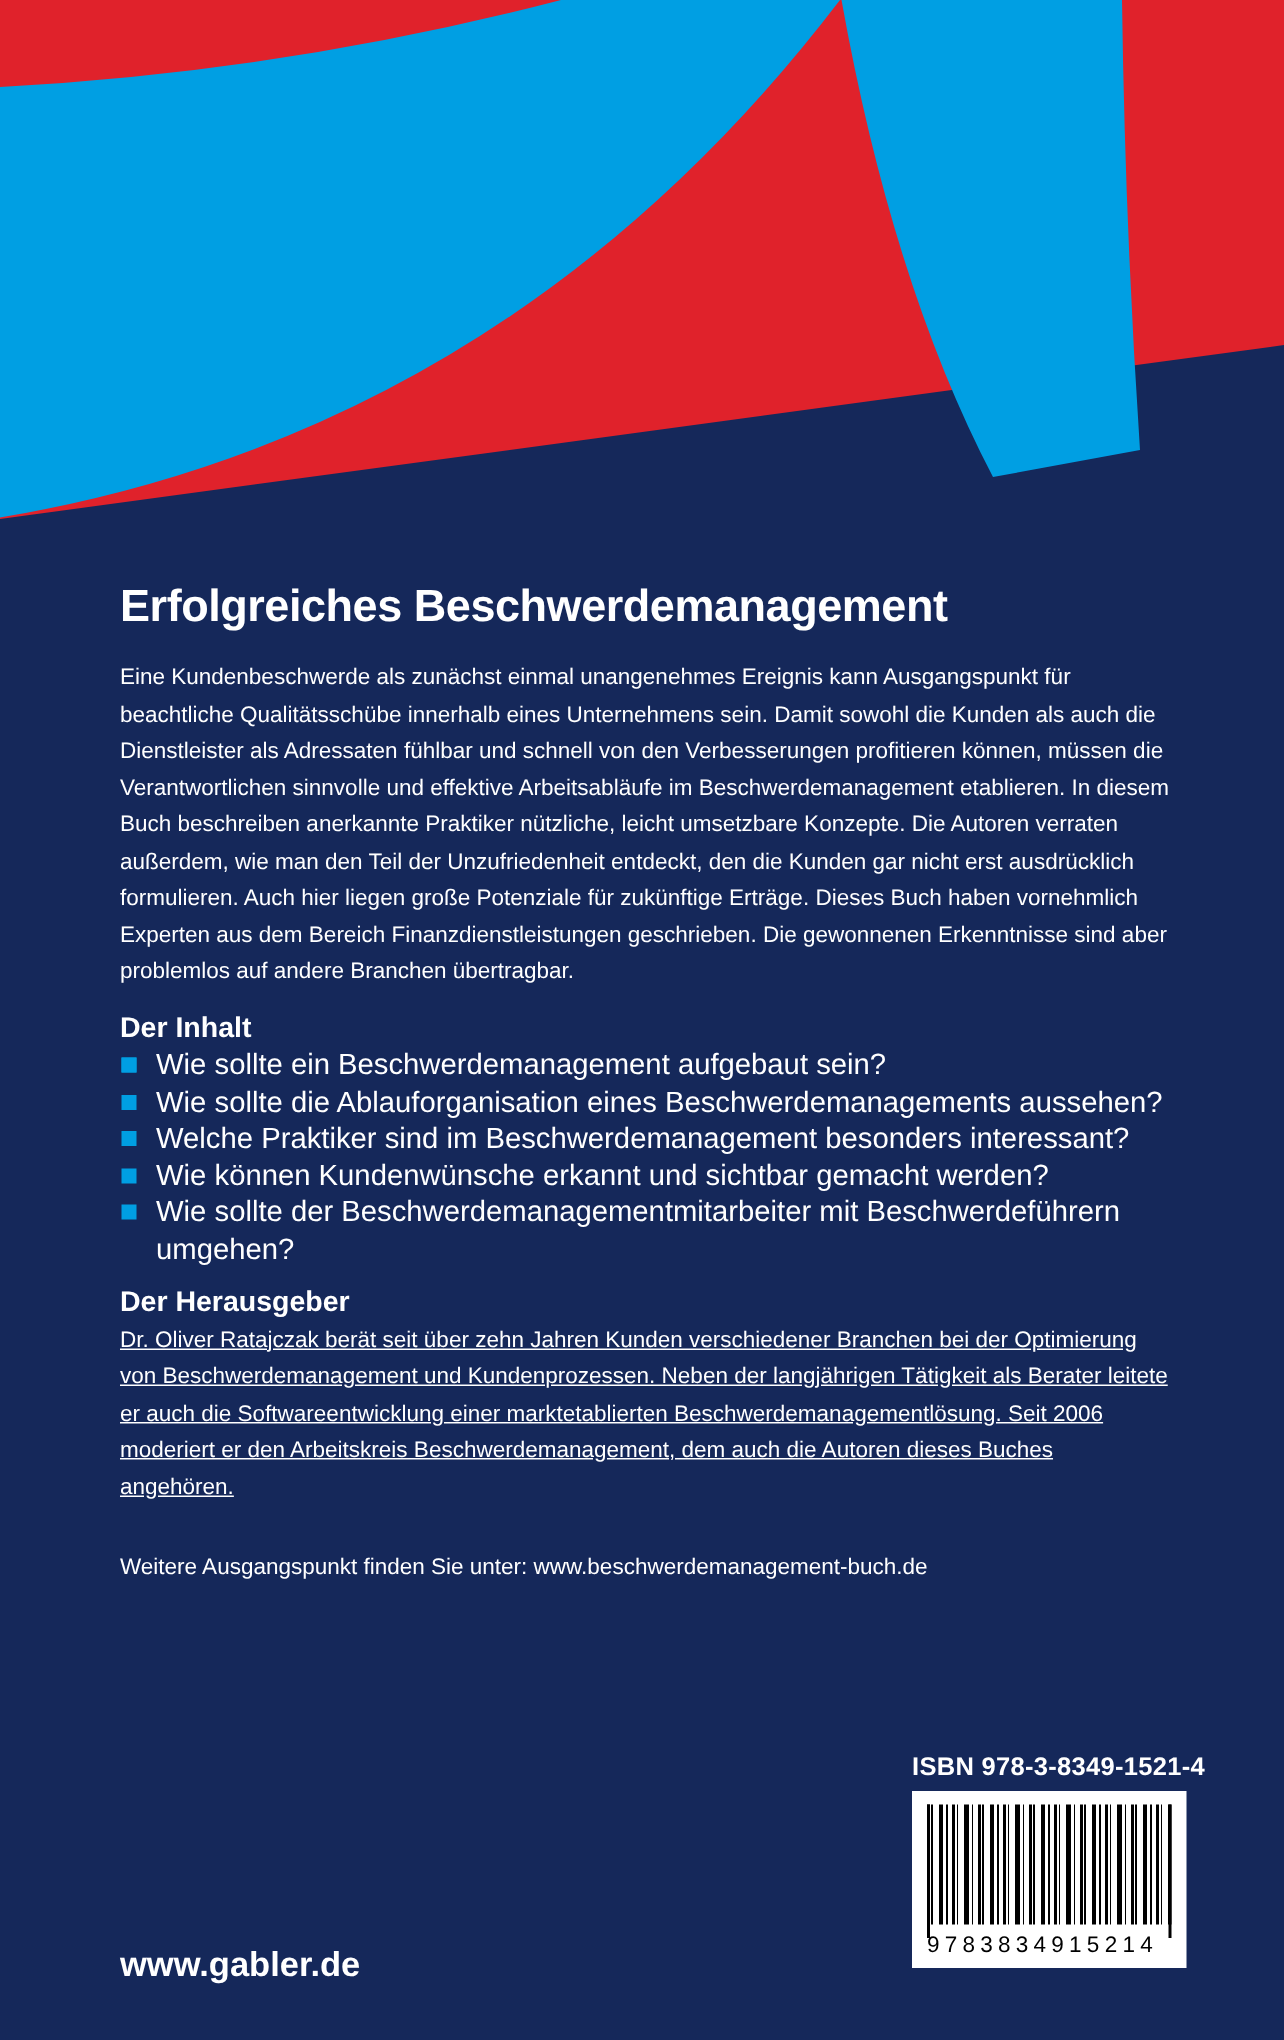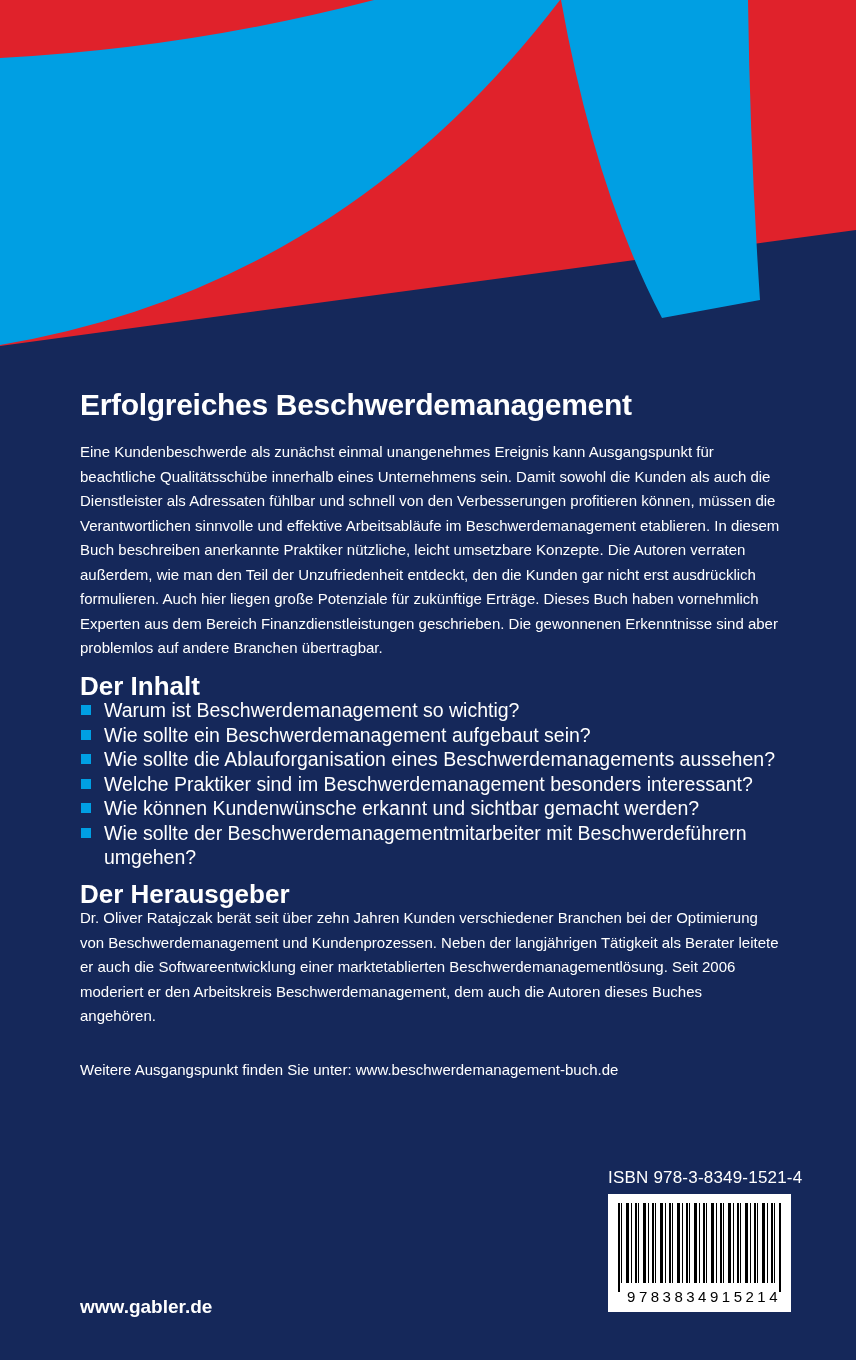--- a/index.html
+++ b/index.html
@@ -32,50 +32,50 @@
     line-height:36px;
     margin-bottom:17px;
   }
   .body-text{
     font-size:15px;
     line-height:24.5px;
     font-weight:400;
   }
   p.intro{margin-bottom:13px;}
   h2.section-heading{
-    font-size:26px;
+    font-size:19px;
     line-height:24.5px;
     font-weight:bold;
     margin-top:12px;
   }
   ul.inhalt-list{list-style:none;}
   ul.inhalt-list li{
     position:relative;
     padding-left:24px;
     font-size:19.5px;
     line-height:24.5px;
   }
   ul.inhalt-list li .bullet{
     position:absolute;
     left:1px;top:7px;
     width:10px;height:10px;
     background:var(--blue);
   }
-  p.herausgeber-text{margin-bottom:29px;}
+  p.herausgeber-text{margin-bottom:29px;text-decoration:underline;}
   p.more-info{margin-top:20px;}
 
   .isbn-block{
     position:absolute;
     left:608px;top:1168px;
     width:183px;
     color:var(--white);
   }
   .isbn-label{
     font-size:17px;
-    font-weight:normal;
+    font-weight:bold;
     letter-spacing:0.2px;
     margin-bottom:6px;
     white-space:nowrap;
   }
   .barcode-box{
     background:var(--white);
     width:183px;
     padding:9px 10px 7px 10px;
   }
   .bars{
@@ -93,29 +93,29 @@
     width:2px;height:calc(100% + 9px);
     background:#000;
   }
   .bars::before{left:0;}
   .bars::after{right:0;}
   .ean{
     margin-top:5px;
     color:#000;
     font-size:15px;
     letter-spacing:3.5px;
-    text-align:right;
+    text-align:left;
     white-space:nowrap;
     overflow:hidden;
   }
   .publisher-url{
     position:absolute;
     left:80px;top:1296px;
     color:var(--white);
-    font-size:19px;
+    font-size:23px;
     font-weight:bold;
   }
 </style>
 </head>
 <body>
 
 <div class="cover">
 
   <svg class="artwork" width="856" height="352" viewBox="0 0 856 352" aria-hidden="true">
     <rect x="0" y="0" width="856" height="352" style="fill:var(--red)"></rect>
@@ -127,21 +127,20 @@
   <main class="content">
     <h1 class="title">Erfolgreiches Beschwerdemanagement</h1>
 
     <p class="intro body-text">Eine Kundenbeschwerde als zunächst einmal unangenehmes Ereignis kann Ausgangspunkt für beachtliche Qualitätsschübe innerhalb eines Unternehmens sein. Damit sowohl die Kunden als auch die Dienstleister als Adressaten fühlbar und schnell von den Verbesserungen profitieren können, müssen die Verantwortlichen sinnvolle und effektive Arbeitsabläufe im Beschwerdemanagement etablieren. In diesem Buch beschreiben anerkannte Praktiker nützliche, leicht umsetzbare Konzepte. Die Autoren verraten außerdem, wie man den Teil der Unzufriedenheit entdeckt, den die Kunden gar nicht erst ausdrücklich formulieren. Auch hier liegen große Potenziale für zukünftige Erträge. Dieses Buch haben vornehmlich Experten aus dem Bereich Finanzdienstleistungen geschrieben. Die gewonnenen Erkenntnisse sind aber problemlos auf andere Branchen übertragbar.</p>
 
     <h2 class="section-heading">Der Inhalt</h2>
 
     <ul class="inhalt-list">
       <li>
         <span class="bullet"></span>
-        <span>Warum ist Beschwerdemanagement so wichtig?</span>
       </li>
       <li>
         <span class="bullet"></span>
         <span>Wie sollte ein Beschwerdemanagement aufgebaut sein?</span>
       </li>
       <li>
         <span class="bullet"></span>
         <span>Wie sollte die Ablauforganisation eines Beschwerdemanagements aussehen?</span>
       </li>
       <li>

